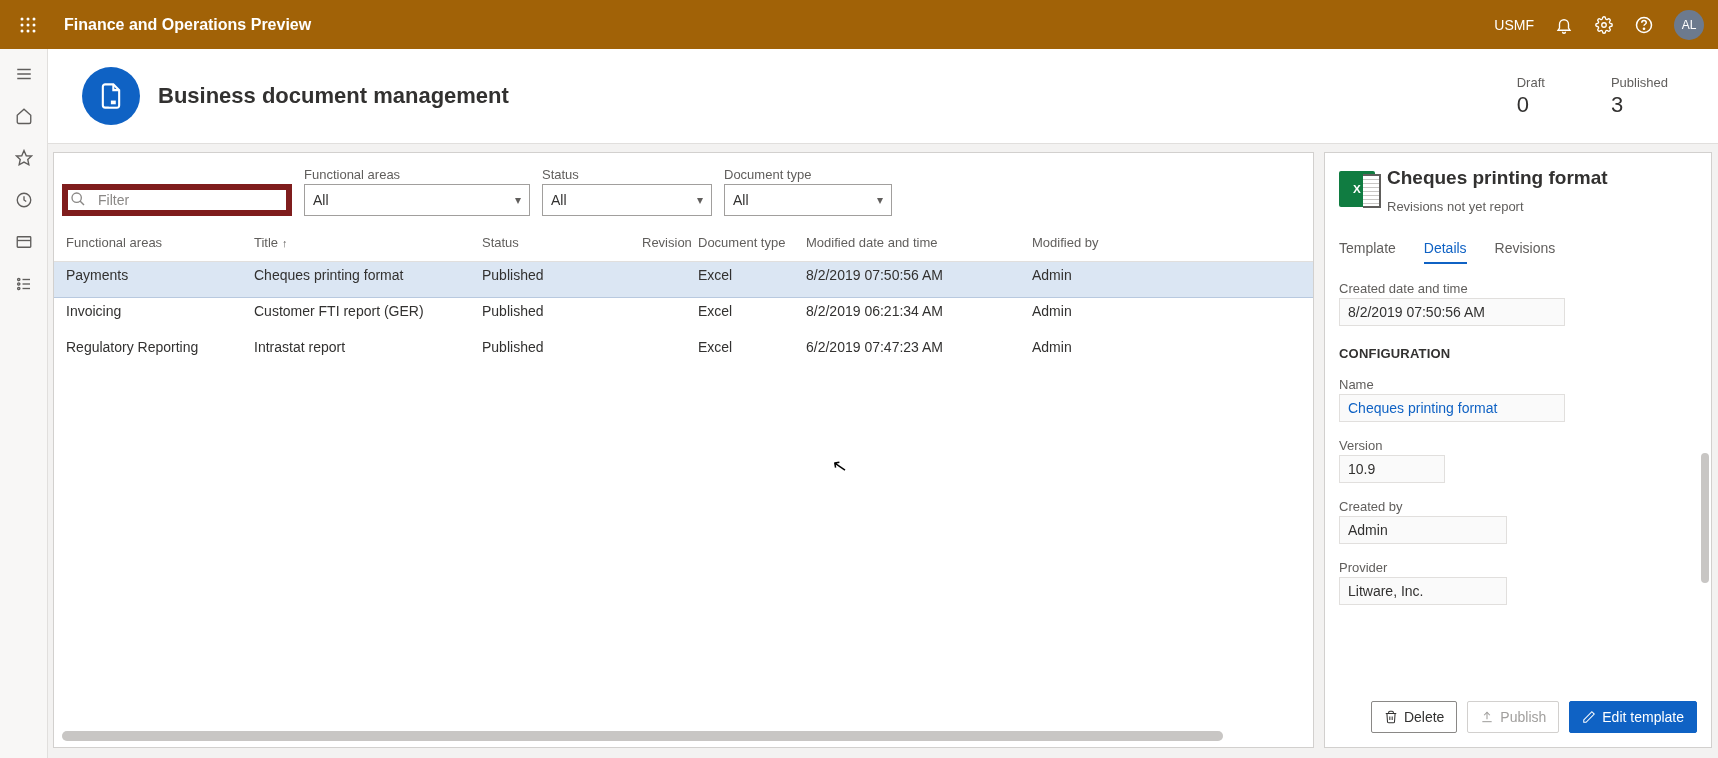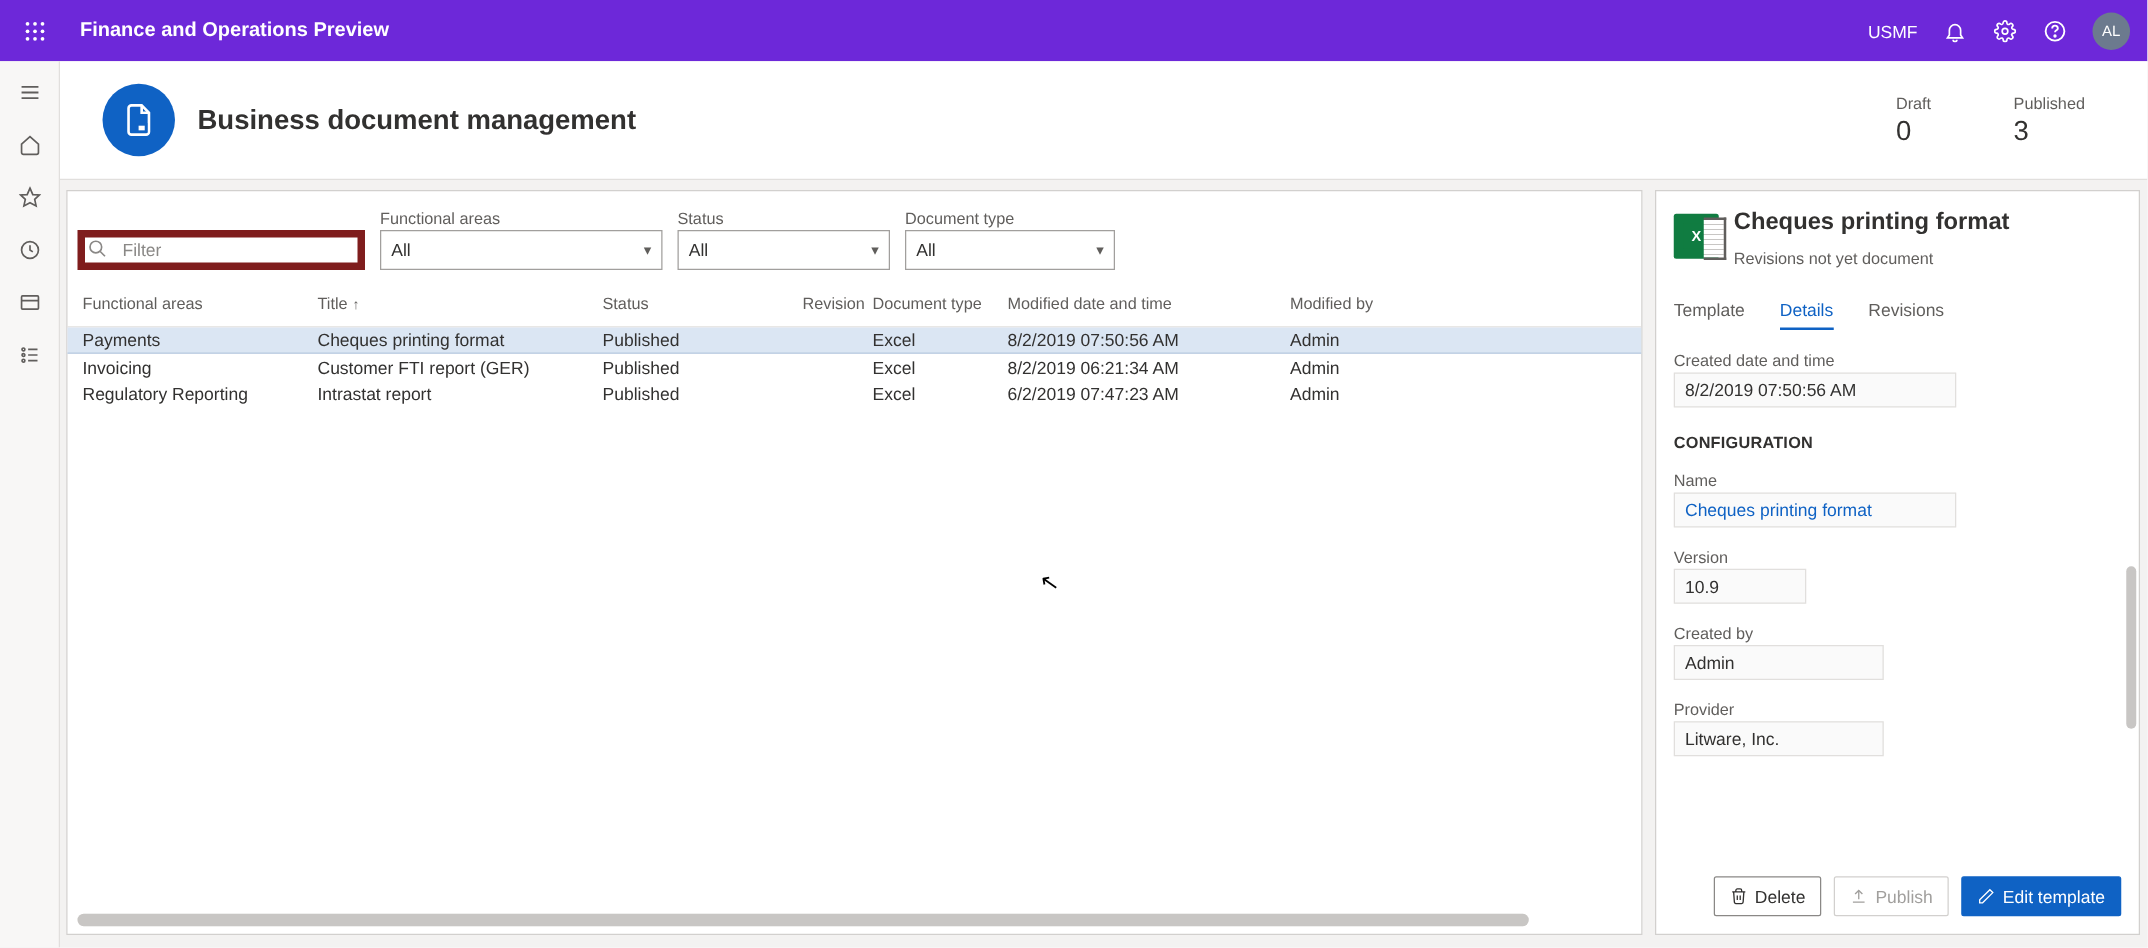--- a/index.html
+++ b/index.html
@@ -1,20 +1,20 @@
 <!DOCTYPE html>
 <html><head>
 <meta charset="utf-8">
 <style>
   * { box-sizing: border-box; }
   html, body { margin:0; padding:0; font-family: "Segoe UI", Arial, sans-serif; font-size:14px; color:#323130; background:#f3f2f1;}
   body { width:1718px; height:758px; overflow:hidden; position:relative; }
 
   
-  .topbar { height:49px; background:#6d28d9; color:#fff; display:flex; align-items:center; padding:0 14px; }
+  .topbar { height:49px; background:#a16207; color:#fff; display:flex; align-items:center; padding:0 14px; }
   .waffle { width:28px; height:28px; display:flex; align-items:center; justify-content:center; margin-right:22px; cursor:pointer;}
   .app-title { font-size:16px; font-weight:600; }
   .search-wrap { margin-left:auto; margin-right:auto; position:absolute; left:50%; transform:translateX(-50%); }
   .search-box { width:520px; height:36px; background:#2a3a55; border:none; border-radius:2px; color:#fff; padding-left:40px; font-size:15px; }
   .search-box::placeholder { color:#c8cdd4; }
   .search-icon-pos { position:absolute; left:12px; top:8px; color:#c8cdd4; }
   .top-right { margin-left:auto; display:flex; align-items:center; gap:20px; }
   .top-icon { width:20px; height:20px; color:#fff; cursor:pointer; display:flex; align-items:center; justify-content:center;}
   .avatar { width:30px; height:30px; border-radius:50%; background:#6c7a8e; display:flex; align-items:center; justify-content:center; font-size:12px; color:#fff; }
 
@@ -52,21 +52,21 @@
   .table-head { display:flex; padding:6px 8px; border-bottom:1px solid #e1dfdd; color:#605e5c; font-size:13px;}
   .table-head div, .table-row div { padding:5px 4px; }
   .col-func { width:188px;}
   .col-title { width:228px;}
   .col-status { width:160px;}
   .col-rev { width:56px; text-align:right;}
   .col-type { width:108px;}
   .col-date { width:226px;}
   .col-mod { width:120px;}
   .sort-arrow { font-size:11px; margin-left:4px;}
-  .table-body .table-row { display:flex; padding:0 8px; height:21px; align-items:center; font-size:14px; color:#323130; cursor:pointer;}
+  .table-body .table-row { display:flex; padding:0 8px; height:36px; align-items:flex-start; font-size:14px; color:#323130; cursor:pointer;}
   .table-row.selected { background:#dbe6f3; border-bottom:1px solid #b8c9df;}
   .hscroll { position:absolute; left:8px; right:90px; bottom:6px; height:10px; background:#f3f2f1; border-radius:5px;}
   .hscroll-thumb { height:100%; width:100%; background:#c8c6c4; border-radius:5px;}
 
   
   .detail-panel { width:388px; background:#fff; border:1px solid #d2d0ce; padding:14px 14px 14px 14px; position:relative; display:flex; flex-direction:column;}
   .detail-head { display:flex; gap:12px; align-items:flex-start;}
   .excel-badge { width:36px; height:36px; background:#107c41; border-radius:2px; position:relative; display:flex; align-items:center; justify-content:center; margin-top:4px;}
   .excel-badge::after { content:""; position:absolute; right:-6px; top:3px; width:16px; height:30px; border:2px solid #605e5c; border-left:none; background:repeating-linear-gradient(#fff, #fff 3px, #c8c6c4 3px, #c8c6c4 4px );}
   .detail-title { font-size:19px; font-weight:600; color:#323130;}
@@ -280,21 +280,21 @@
   <div class="detail-panel">
     <div class="detail-head">
       <div class="excel-badge">
         <svg width="20" height="20" viewBox="0 0 24 24">
             <rect width="24" height="24" fill="#107c41"></rect>
             <text x="12" y="17" text-anchor="middle" fill="#fff" font-size="14" font-weight="bold" font-family="Arial">X</text>
           </svg>
       </div>
       <div>
         <div class="detail-title">Cheques printing format</div>
-        <div class="detail-sub">Revisions not yet document</div>
+        <div class="detail-sub">Revisions not yet report</div>
       </div>
     </div>
 
     <div class="tabs">
       <div class="tab">Template</div>
       <div class="tab active">Details</div>
       <div class="tab">Revisions</div>
     </div>
 
     <div class="field-label">Created date and time</div>

